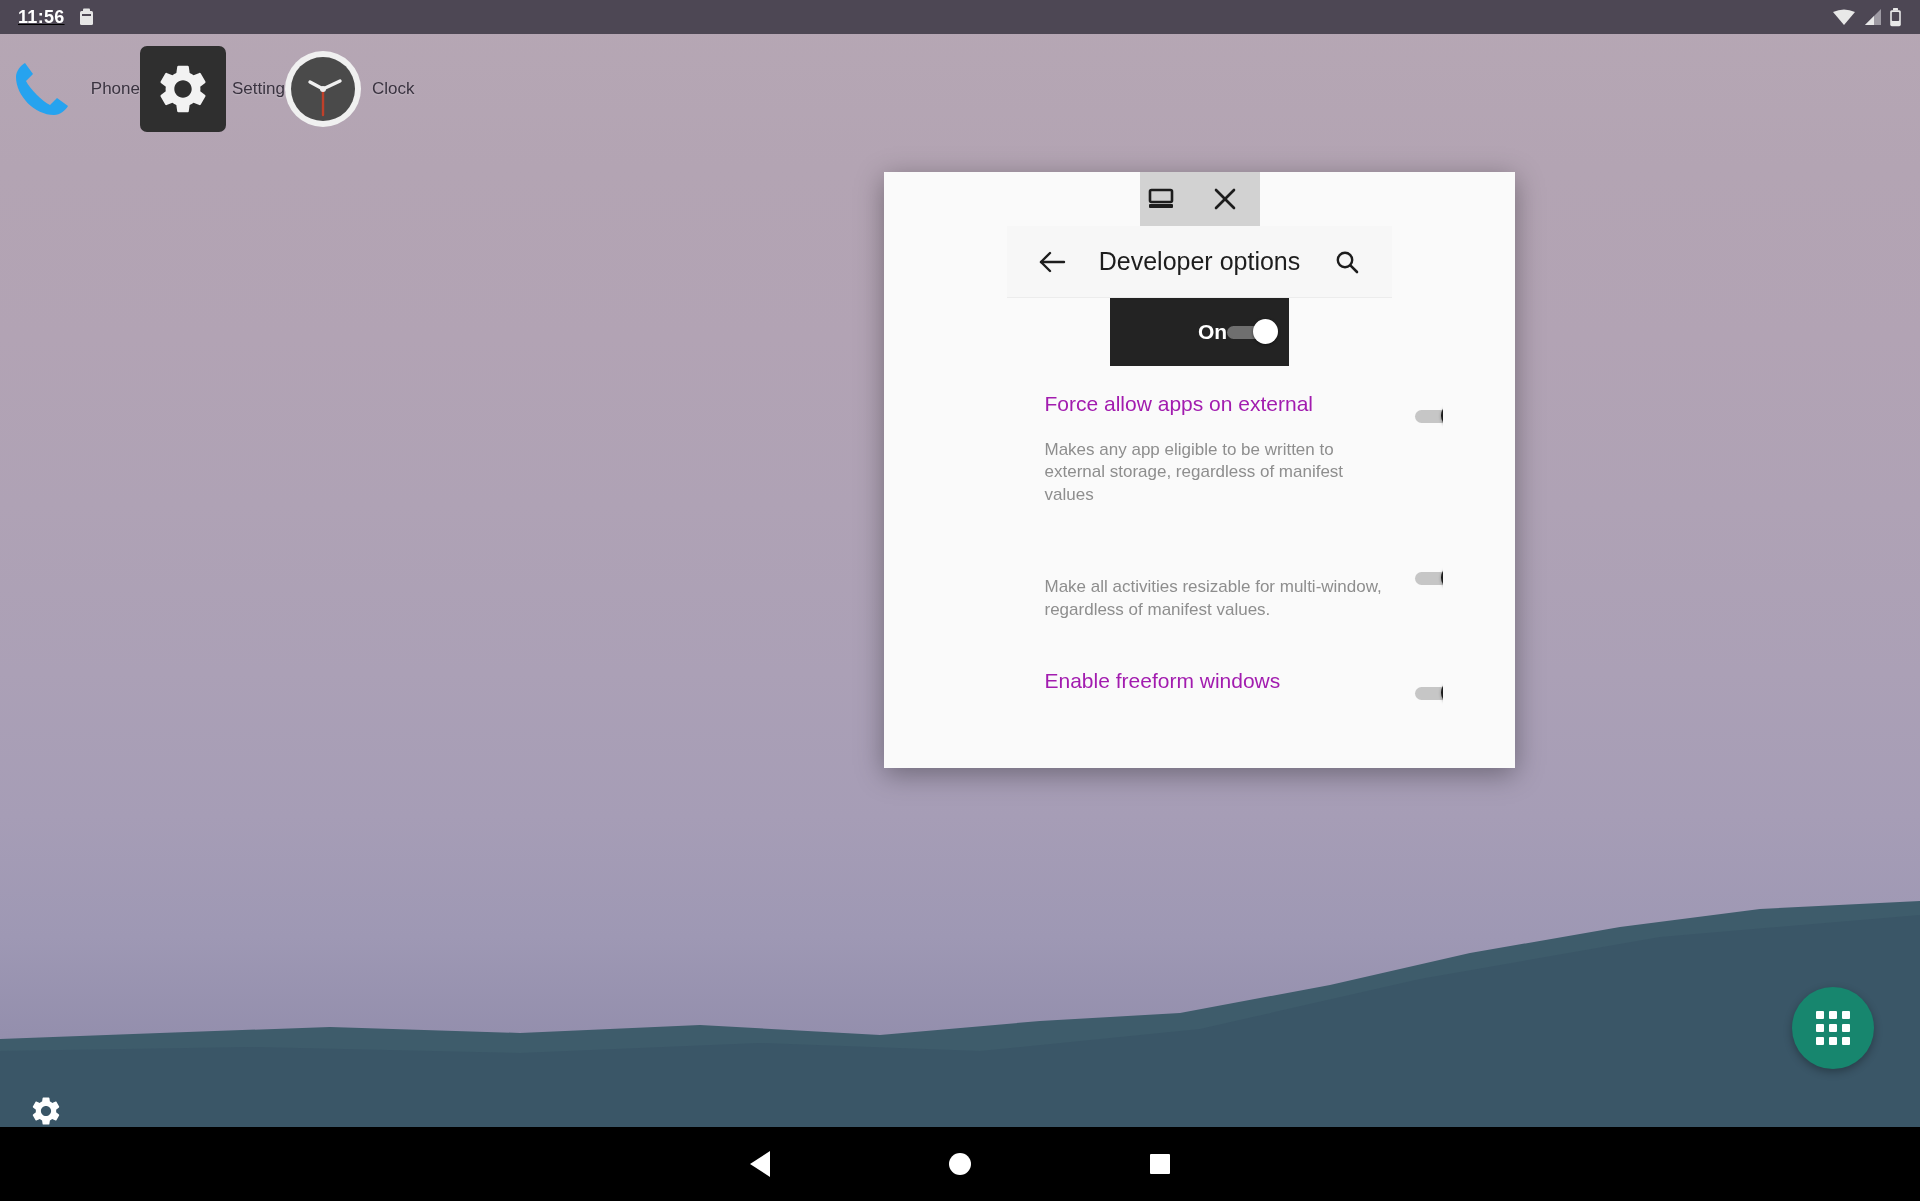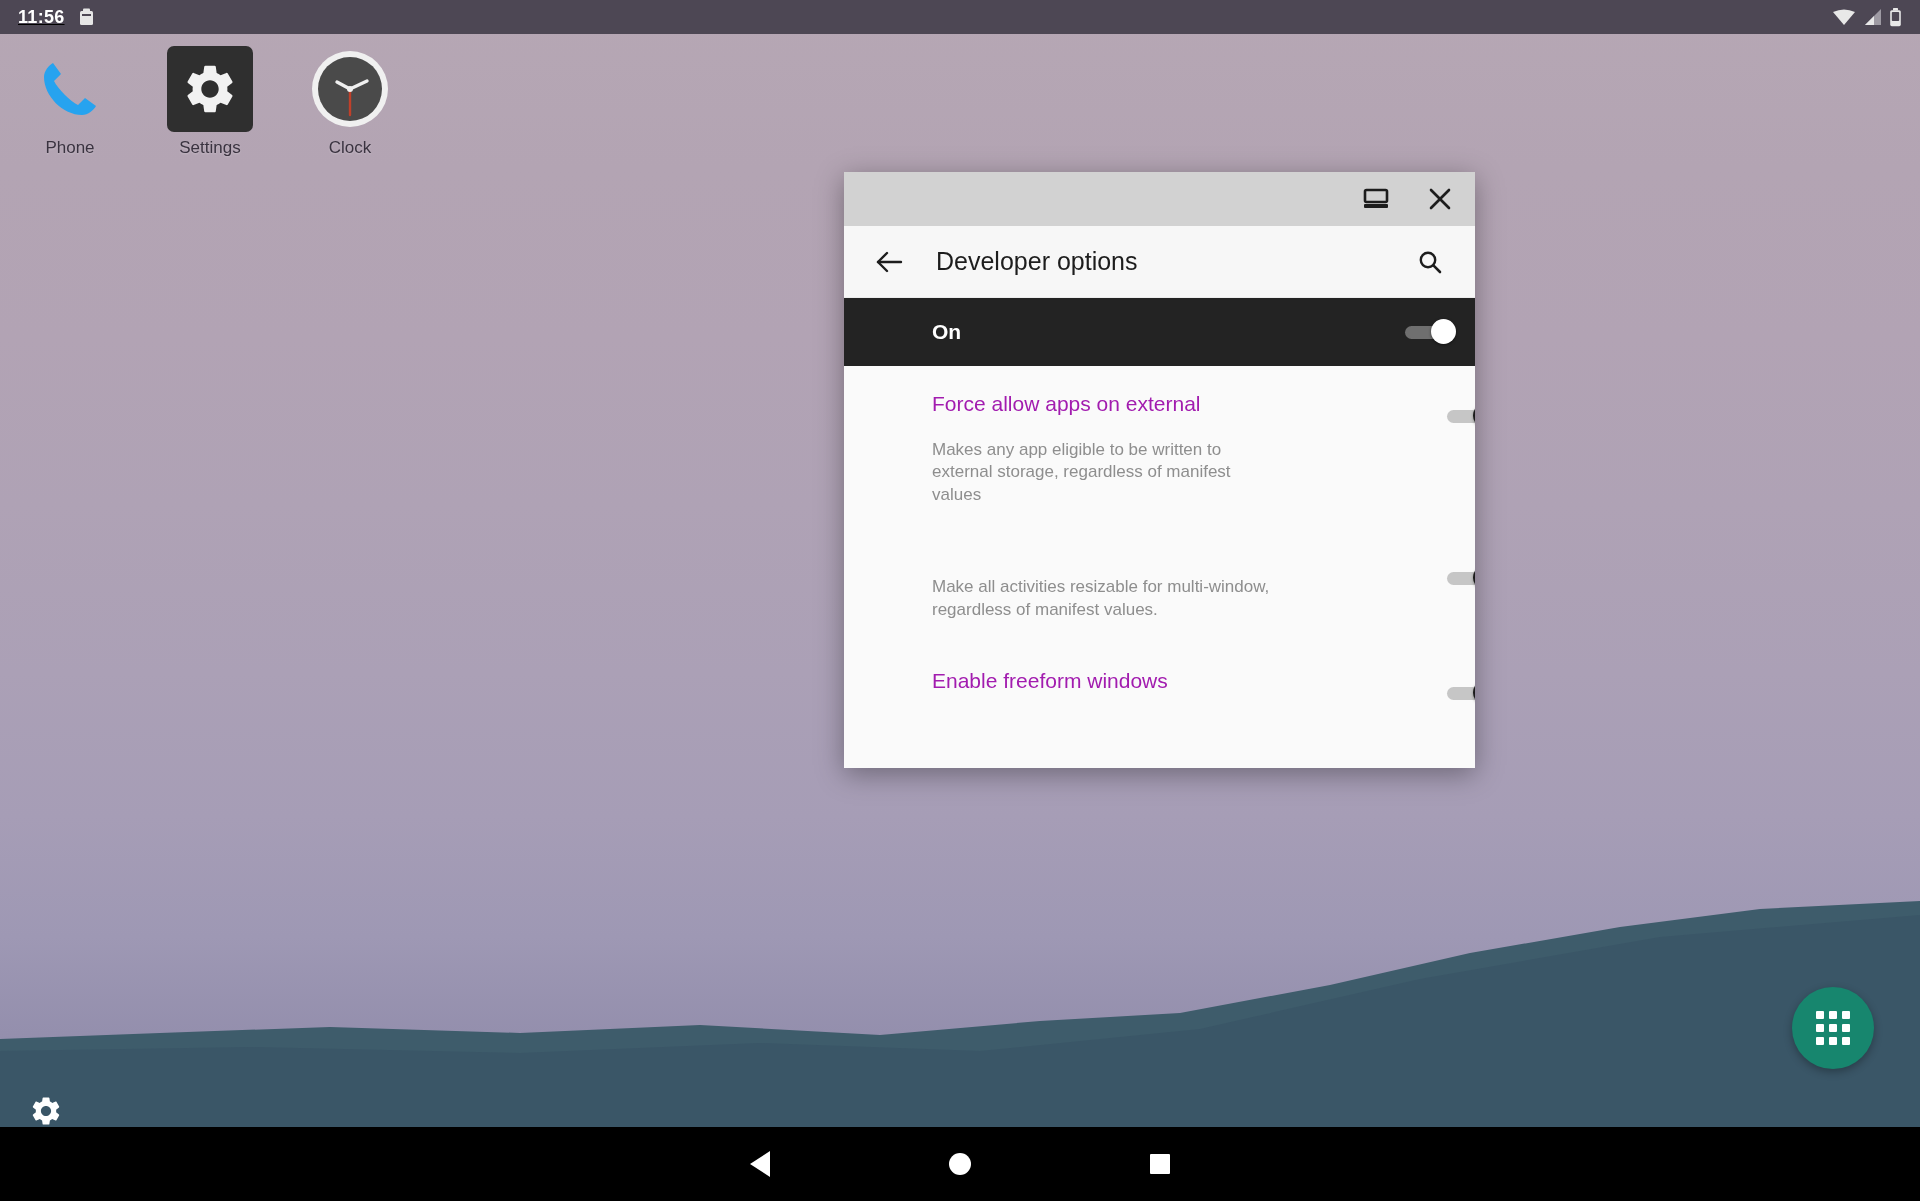--- a/index.html
+++ b/index.html
@@ -47,21 +47,21 @@
   #status-right {
     margin-left:auto; display:flex; align-items:center; gap:7px;
   }
 
   
   #home-icons {
     position:absolute; top:46px; left:0; z-index:20;
     display:flex; align-items:flex-start;
   }
   .app-icon {
-    width:140px; display:flex; flex-direction:column;
+    width:140px; display:flex; flex-direction:row;
     align-items:center; gap:6px; cursor:default;
   }
   .app-glyph { width:86px; height:86px; display:flex; align-items:center; justify-content:center; }
   .app-label {
     font-size:17px; color:#3a3340; text-shadow:0 1px 2px rgba(255,255,255,.25);
   }
   #settings-tile {
     width:86px; height:86px; background:#2f2f2f; border-radius:7px;
     display:flex; align-items:center; justify-content:center;
   }
@@ -94,24 +94,24 @@
   }
   #nav-back-tri {
     width:0; height:0; border-top:13px solid transparent; border-bottom:13px solid transparent;
     border-right:20px solid #fff;
   }
   #nav-home-circle { width:22px; height:22px; border-radius:50%; background:#fff; }
   #nav-recents-square { width:20px; height:20px; background:#fff; border-radius:1px; }
 
   
   #dev-window {
-    position:absolute; left:844px; top:172px; width:631px; height:596px;
+    position:absolute; left:884px; top:172px; width:631px; height:596px;
     z-index:30; box-shadow:0 6px 26px rgba(0,0,0,.35);
     background:#fafafa; overflow:hidden;
-    display:flex; flex-direction:column;
+    display:flex; flex-direction:column;align-items:center;
   }
   #window-caption {
     height:54px; background:#d2d2d2; flex:0 0 auto;
     display:flex; align-items:center; justify-content:flex-end;
     padding-right:14px; gap:22px;
   }
   .caption-btn {
     width:42px; height:42px; display:flex; align-items:center; justify-content:center;
     cursor:pointer;
   }
@@ -120,21 +120,21 @@
     display:flex; align-items:center; padding:0 24px; gap:26px;
     border-bottom:1px solid #ececec;
   }
   #toolbar-title {
     font-size:25px; color:#1d1d1d; font-weight:400; flex:1 1 auto;
   }
   .toolbar-icon-btn { width:42px; height:42px; display:flex; align-items:center; justify-content:center; cursor:pointer; }
 
   #master-switch-row {
     height:68px; background:#232323; flex:0 0 auto;
-    display:flex; align-items:center; padding:0 20px 0 88px;
+    display:flex; align-items:center; padding:0 12px 0 88px;
   }
   #master-switch-label { color:#fff; font-size:21px; font-weight:bold; flex:1 1 auto; }
 
   #settings-list { flex:1 1 auto; overflow:hidden; background:#fafafa; }
   .setting-row {
     display:flex; align-items:flex-start; padding:26px 28px 22px 88px;
     cursor:pointer;
   }
   .setting-texts { flex:1 1 auto; padding-right:30px; }
   .setting-title { font-size:21px; color:#a21caf; line-height:1.18; }

